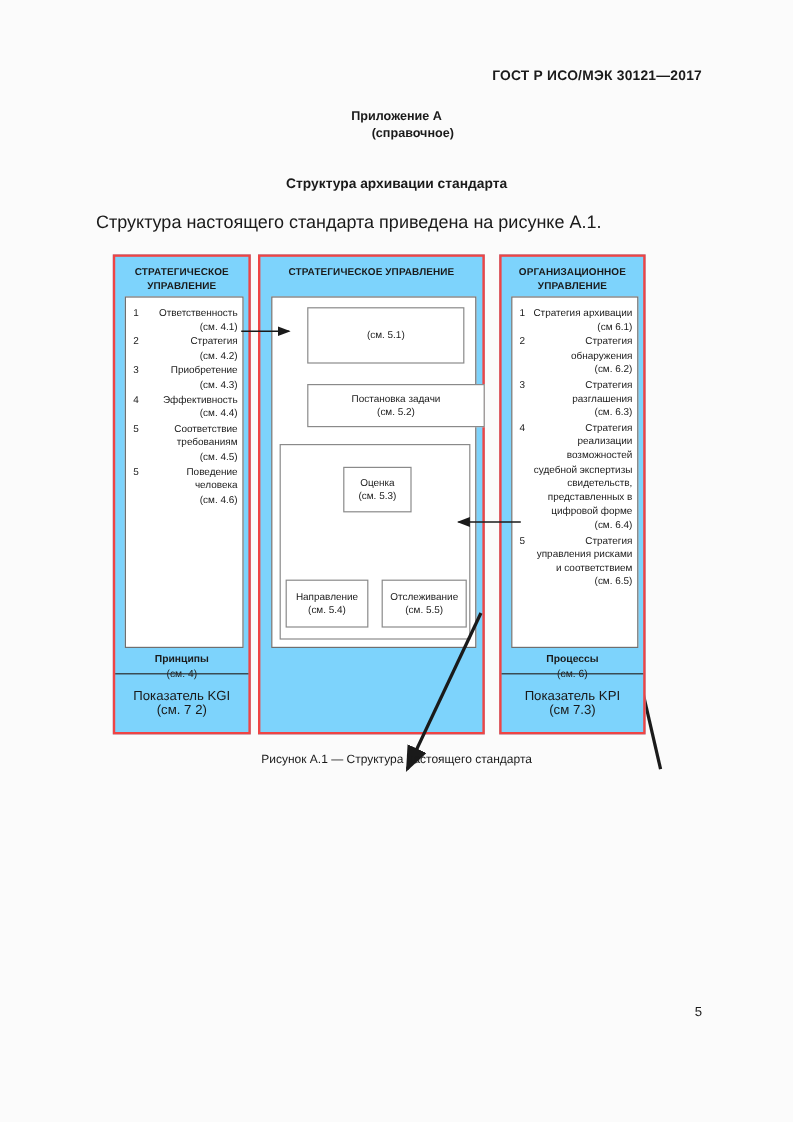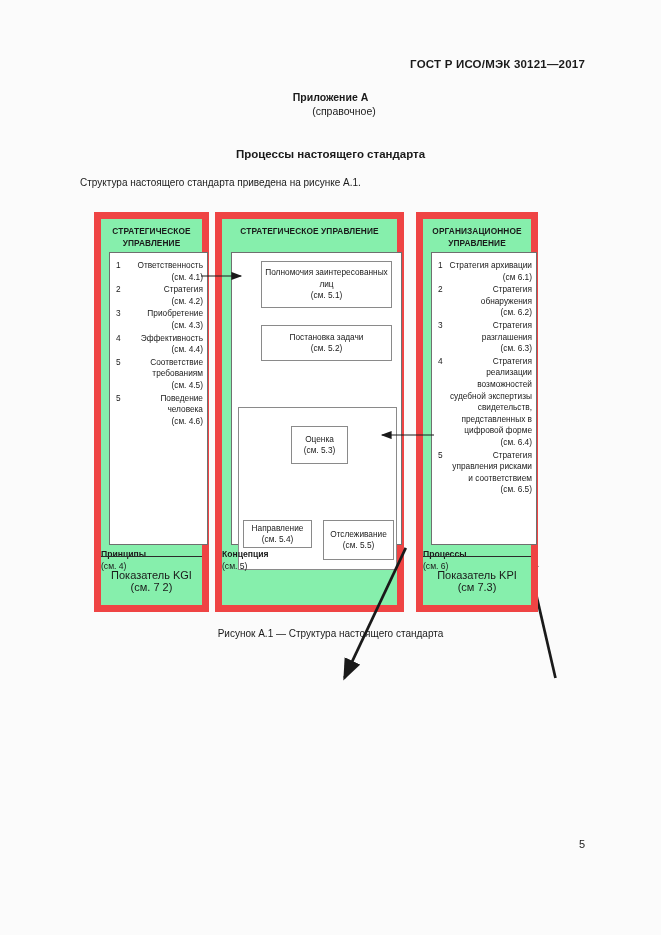--- a/index.html
+++ b/index.html
@@ -12,35 +12,35 @@
 
   .doc-header{
     position:absolute;top:58px;left:0;right:76px;
     text-align:right;font-size:11.5px;font-weight:bold;letter-spacing:.2px;
   }
 
   .annex{
     position:absolute;top:90px;left:0;right:0;text-align:center;
     font-size:10.5px;font-weight:bold;line-height:14px;
   }
-  .annex .sub{font-weight:normal;margin-left:27px;}
+  .annex .sub{font-weight:bold;margin-left:27px;}
 
   .sec-title{
     position:absolute;top:148px;left:0;right:0;text-align:center;
     font-size:11.5px;font-weight:bold;
   }
 
   .intro{
-    position:absolute;top:177px;left:80px;font-size:10px;
+    position:absolute;top:177px;left:80px;font-size:15px;
   }
 
   
   .diagram{position:absolute;left:94px;top:212px;width:444px;height:400px;}
 
-  .col{position:absolute;border:7px solid #ef4444;background:#86efac;box-sizing:border-box;}
+  .col{position:absolute;border:2px solid #ef4444;background:#7dd3fc;box-sizing:border-box;}
   .col-left  {left:0;   top:0; width:115px; height:400px;}
   .col-mid   {left:121px;top:0; width:189px; height:400px;}
   .col-right {left:322px;top:0; width:122px; height:400px;}
 
   .col-head{
     text-align:center;font-size:8.3px;font-weight:bold;line-height:11.5px;
     padding-top:7px;letter-spacing:.1px;
   }
 
   
@@ -48,44 +48,44 @@
   .col-left  .inner-box{left:8px; top:33px; width:99px;  height:293px;}
   .col-mid   .inner-box{left:9px; top:33px; width:171px; height:293px;}
   .col-right .inner-box{left:8px; top:33px; width:106px; height:293px;}
 
   .list{padding:7px 4px 0 6px;font-size:8.3px;line-height:11.6px;}
   .li{display:flex;margin-bottom:1px;}
   .li .num{width:9px;flex:0 0 9px;}
   .li .txt{flex:1;text-align:right;}
 
   .col-foot{
-    position:absolute;left:0;right:0;text-align:left;
+    position:absolute;left:0;right:0;text-align:center;
     font-size:8.6px;line-height:11.5px;
   }
   .col-foot .nm{font-weight:bold;}
   .foot-upper{top:330px;}
 
   .kpi-band{
     position:absolute;left:0;right:0;bottom:0;height:49px;
     border-top:1px solid #2b2b2b;box-sizing:border-box;
     display:flex;flex-direction:column;align-items:center;justify-content:center;
     font-size:11px;line-height:12px;
   }
 
   
   .pbox{
     position:absolute;border:1px solid #8a8a8a;background:#fff;box-sizing:border-box;
     display:flex;flex-direction:column;align-items:center;justify-content:center;
     font-size:8.3px;line-height:11.4px;text-align:center;
   }
   .b-auth {left:29px; top:8px;  width:131px;height:47px;}
-  .b-task {left:29px; top:72px; width:131px;height:36px;}
-  .region {left:6px;  top:122px;width:159px;height:163px;border:1px solid #8a8a8a;position:absolute;box-sizing:border-box;background:#fff;margin-top:32px;}
+  .b-task {left:29px; top:72px; width:148px;height:36px;}
+  .region {left:6px;  top:122px;width:159px;height:163px;border:1px solid #8a8a8a;position:absolute;box-sizing:border-box;background:#fff;}
   .b-eval {left:52px; top:18px; width:57px; height:38px;}
-  .b-dir  {left:4px;  top:112px;width:69px; height:28px;}
+  .b-dir  {left:4px;  top:112px;width:69px; height:40px;}
   .b-trk  {left:84px; top:112px;width:71px; height:40px;}
 
   .svg-lay{position:absolute;left:0;top:0;width:444px;height:400px;overflow:visible;pointer-events:none;}
 
   .caption{
     position:absolute;top:628px;left:0;right:0;text-align:center;font-size:10px;
   }
   .pageno{position:absolute;top:838px;right:76px;font-size:11px;}
 </style>
 </head>
@@ -93,21 +93,21 @@
 
 <div class="page">
 
   <div class="doc-header">ГОСТ Р ИСО/МЭК 30121—2017</div>
 
   <div class="annex">
     <div>Приложение А</div>
     <div class="sub">(справочное)</div>
   </div>
 
-  <div class="sec-title">Процессы настоящего стандарта</div>
+  <div class="sec-title">Структура архивации стандарта</div>
 
   <div class="intro">Структура настоящего стандарта приведена на рисунке А.1.</div>
 
   <div class="diagram">
 
     <div class="col col-left">
       <div class="col-head">СТРАТЕГИЧЕСКОЕ УПРАВЛЕНИЕ</div>
       <div class="inner-box">
         <div class="list">
           <div class="li">
@@ -162,21 +162,20 @@
         <div>Показатель KGI</div>
         <div>(см. 7 2)</div>
       </div>
     </div>
 
     <div class="col col-mid">
       <div class="col-head">СТРАТЕГИЧЕСКОЕ УПРАВЛЕНИЕ</div>
       <div class="inner-box">
 
         <div class="pbox b-auth">
-          <span>Полномочия заинтересованных лиц</span>
           <span>(см. 5.1)</span>
         </div>
 
         <div class="pbox b-task">
           <span>Постановка задачи</span>
           <span>(см. 5.2)</span>
         </div>
 
         <div class="region">
           <div class="pbox b-eval">
@@ -207,24 +206,20 @@
           <defs>
             <marker id="ah2" markerWidth="9" markerHeight="9" refX="7" refY="3.2" orient="auto">
               <path d="M0,0 L8,3.2 L0,6.4 z" fill="#1a1a1a"></path>
             </marker>
           </defs>
           <line x1="95" y1="56" x2="95" y2="70" stroke="#1a1a1a" stroke-width="1.2" marker-end="url(#ah2)"></line>
           <line x1="95" y1="109" x2="95" y2="121" stroke="#1a1a1a" stroke-width="1.2" marker-end="url(#ah2)"></line>
         </svg>
       </div>
 
-      <div class="col-foot foot-upper">
-        <div class="nm">Концепция</div>
-        <div>(см. 5)</div>
-      </div>
     </div>
 
     <div class="col col-right">
       <div class="col-head">ОРГАНИЗАЦИОННОЕ УПРАВЛЕНИЕ</div>
       <div class="inner-box">
         <div class="list">
           <div class="li">
             <span class="num">1</span>
             <span class="txt">
               <span>Стратегия архивации</span><br>

